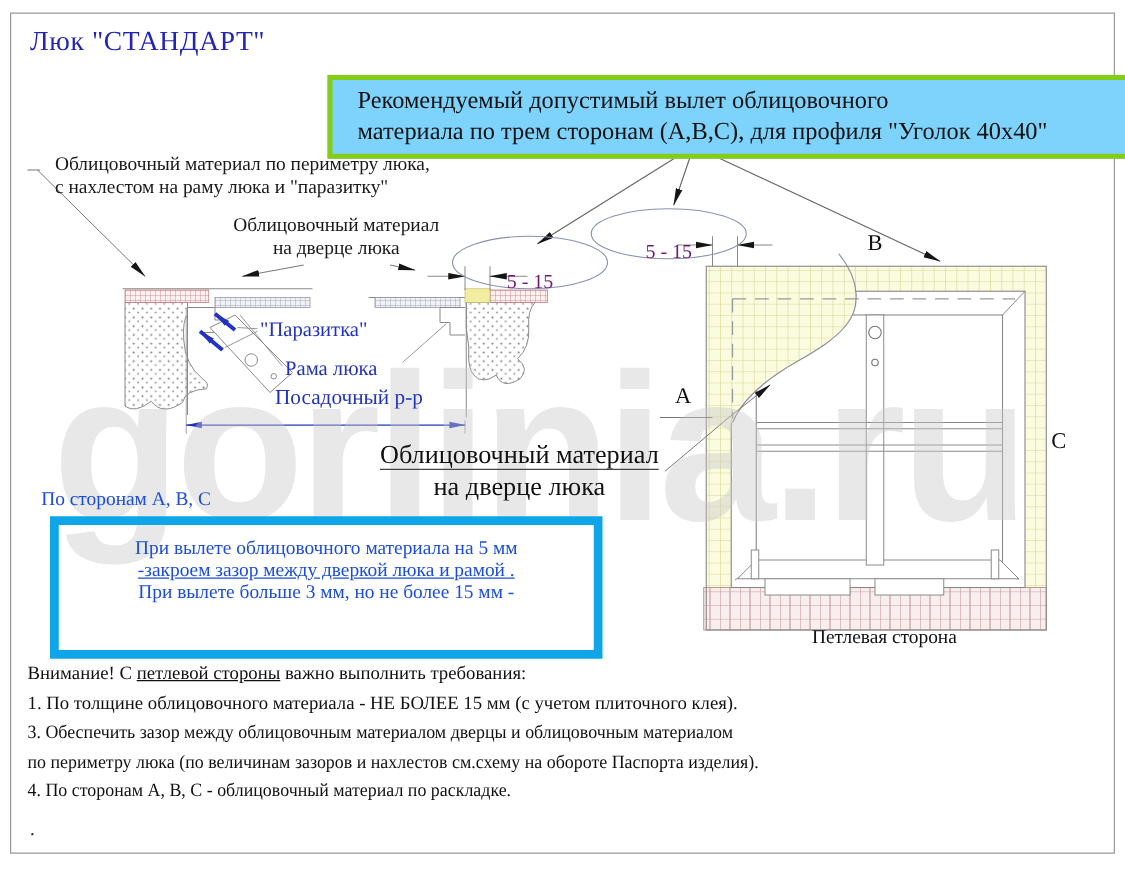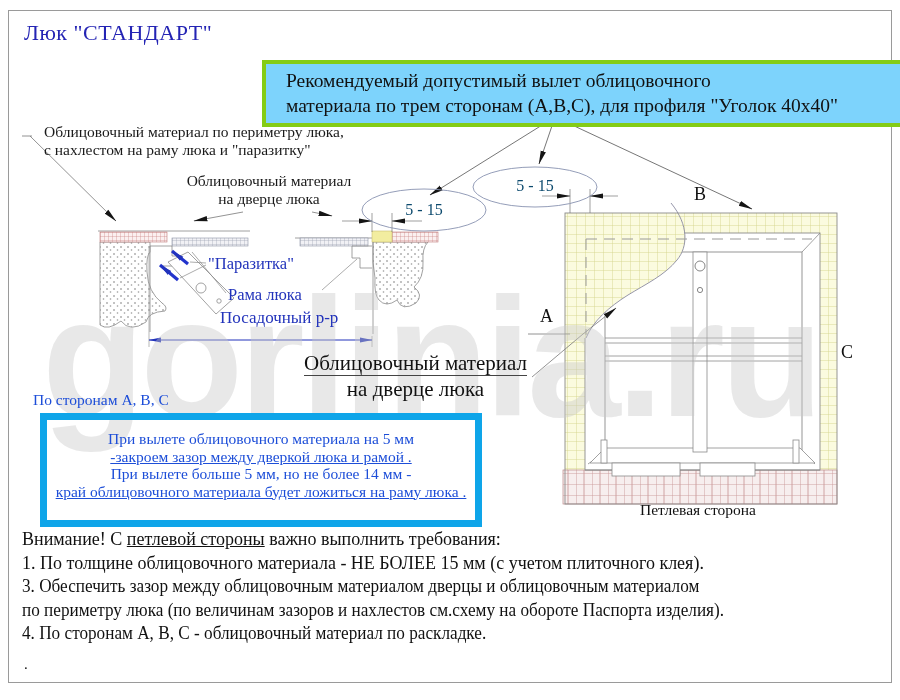--- a/index.html
+++ b/index.html
@@ -9,40 +9,40 @@
   svg.draw{position:absolute;left:0;top:0;z-index:1;}
   .wm{position:absolute;left:42px;top:262px;z-index:2;font-family:"Liberation Sans",sans-serif;
       font-weight:bold;font-size:168px;letter-spacing:-4px;color:#c9c9c9;opacity:.42;pointer-events:none;}
   .txt{position:absolute;z-index:3;}
   .title{left:24px;top:20px;font-size:22px;color:#2424b4;letter-spacing:.5px;}
   .recbox{left:262px;top:60px;width:614px;height:55px;border:4px solid #84cc16;background:#7dd3fc;
           font-size:19.5px;line-height:25px;padding:4px 0 0 20px;}
   .lbl-small{font-size:15.5px;line-height:18px;color:#1a1a1a;}
   .lbl-perim{left:44px;top:123px;}
   .lbl-door{left:183px;top:172px;width:172px;text-align:center;}
-  .dim{font-size:16px;color:#0c4a6e;text-align:center;}
+  .dim{font-size:16px;color:#701a75;text-align:center;margin-top:16px;}
   .dim1{left:394px;top:201px;width:60px;}
   .dim2{left:505px;top:177px;width:60px;}
   .blue{color:#2233bb;}
   .lbl-paraz{left:208px;top:254px;font-size:16.5px;}
   .lbl-rama{left:228px;top:285px;font-size:16.5px;}
   .lbl-posad{left:220px;top:308px;font-size:17px;text-align:center;}
   .letter{font-size:18px;color:#111;}
   .lA{left:540px;top:306px;}
   .lB{left:694px;top:184px;}
   .lC{left:841px;top:342px;}
   .biglbl{left:299px;top:350px;width:233px;text-align:center;font-size:21px;line-height:26px;}
   .biglbl .u{border-bottom:1px solid #444;}
   .red{color:#1d4ed8;}
   .notetitle{left:33px;top:391px;font-size:15.5px;}
   .notebox{left:40px;top:413px;width:428px;height:90px;border:7px solid #0ea5e9;
            font-size:15.5px;line-height:17.5px;text-align:center;padding-top:10px;}
   .uln{text-decoration:underline;}
-  .hinge-side{left:640px;top:501px;width:135px;font-size:15.5px;}
-  .req{left:22px;top:528px;width:868px;font-size:18px;line-height:23.6px;}
+  .hinge-side{left:640px;top:501px;width:135px;text-align:center;font-size:15.5px;}
+  .req{left:22px;top:528px;width:868px;font-size:15px;line-height:23.6px;}
   .req .cond{transform:scaleX(.955);transform-origin:left;white-space:nowrap;}
   .tdot{left:24px;top:656px;font-size:15px;}
 </style>
 </head>
 <body>
 
 <div id="page">
 
   <div class="frame"></div>
 
@@ -232,22 +232,21 @@
 
   <div class="txt biglbl">
     <div><span class="u">Облицовочный материал</span></div>
     <div>на дверце люка</div>
   </div>
 
   <div class="txt red notetitle">По сторонам А, В, С</div>
   <div class="txt red notebox">
     <div>При вылете облицовочного материала  на 5 мм</div>
     <div class="uln">-закроем зазор между дверкой люка и рамой .</div>
-    <div>При вылете больше 5 мм, но не более 14 мм -</div>
-    <div class="uln">край облицовочного материала будет ложиться на раму люка .</div>
+    <div>При вылете больше 3 мм, но не более 15 мм -</div>
   </div>
 
   <div class="txt hinge-side">Петлевая сторона</div>
 
   <div class="txt req">
     <div><span>Внимание! С </span><span class="uln">петлевой стороны</span><span> важно выполнить требования:</span></div>
     <div>1. По толщине облицовочного материала - НЕ БОЛЕЕ 15 мм (с учетом плиточного клея).</div>
     <div class="cond">3. Обеспечить зазор между облицовочным материалом дверцы и облицовочным материалом</div>
     <div class="cond"> по периметру люка (по величинам зазоров и нахлестов см.схему на обороте Паспорта изделия).</div>
     <div class="cond">4. По сторонам А, В, С - облицовочный материал по раскладке.</div>

